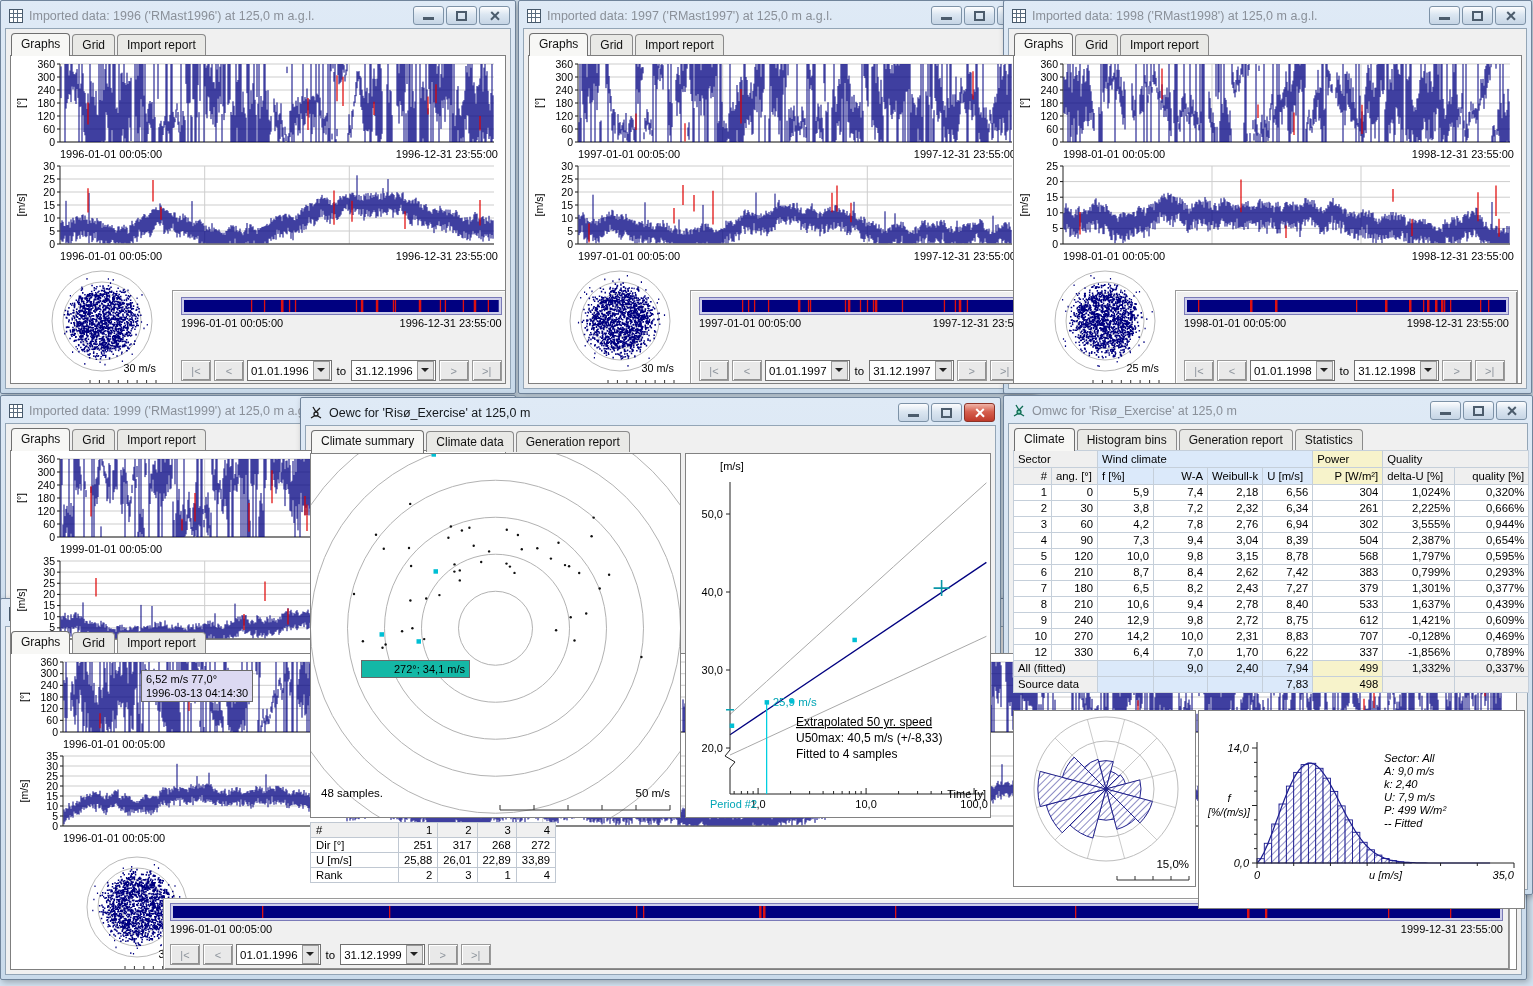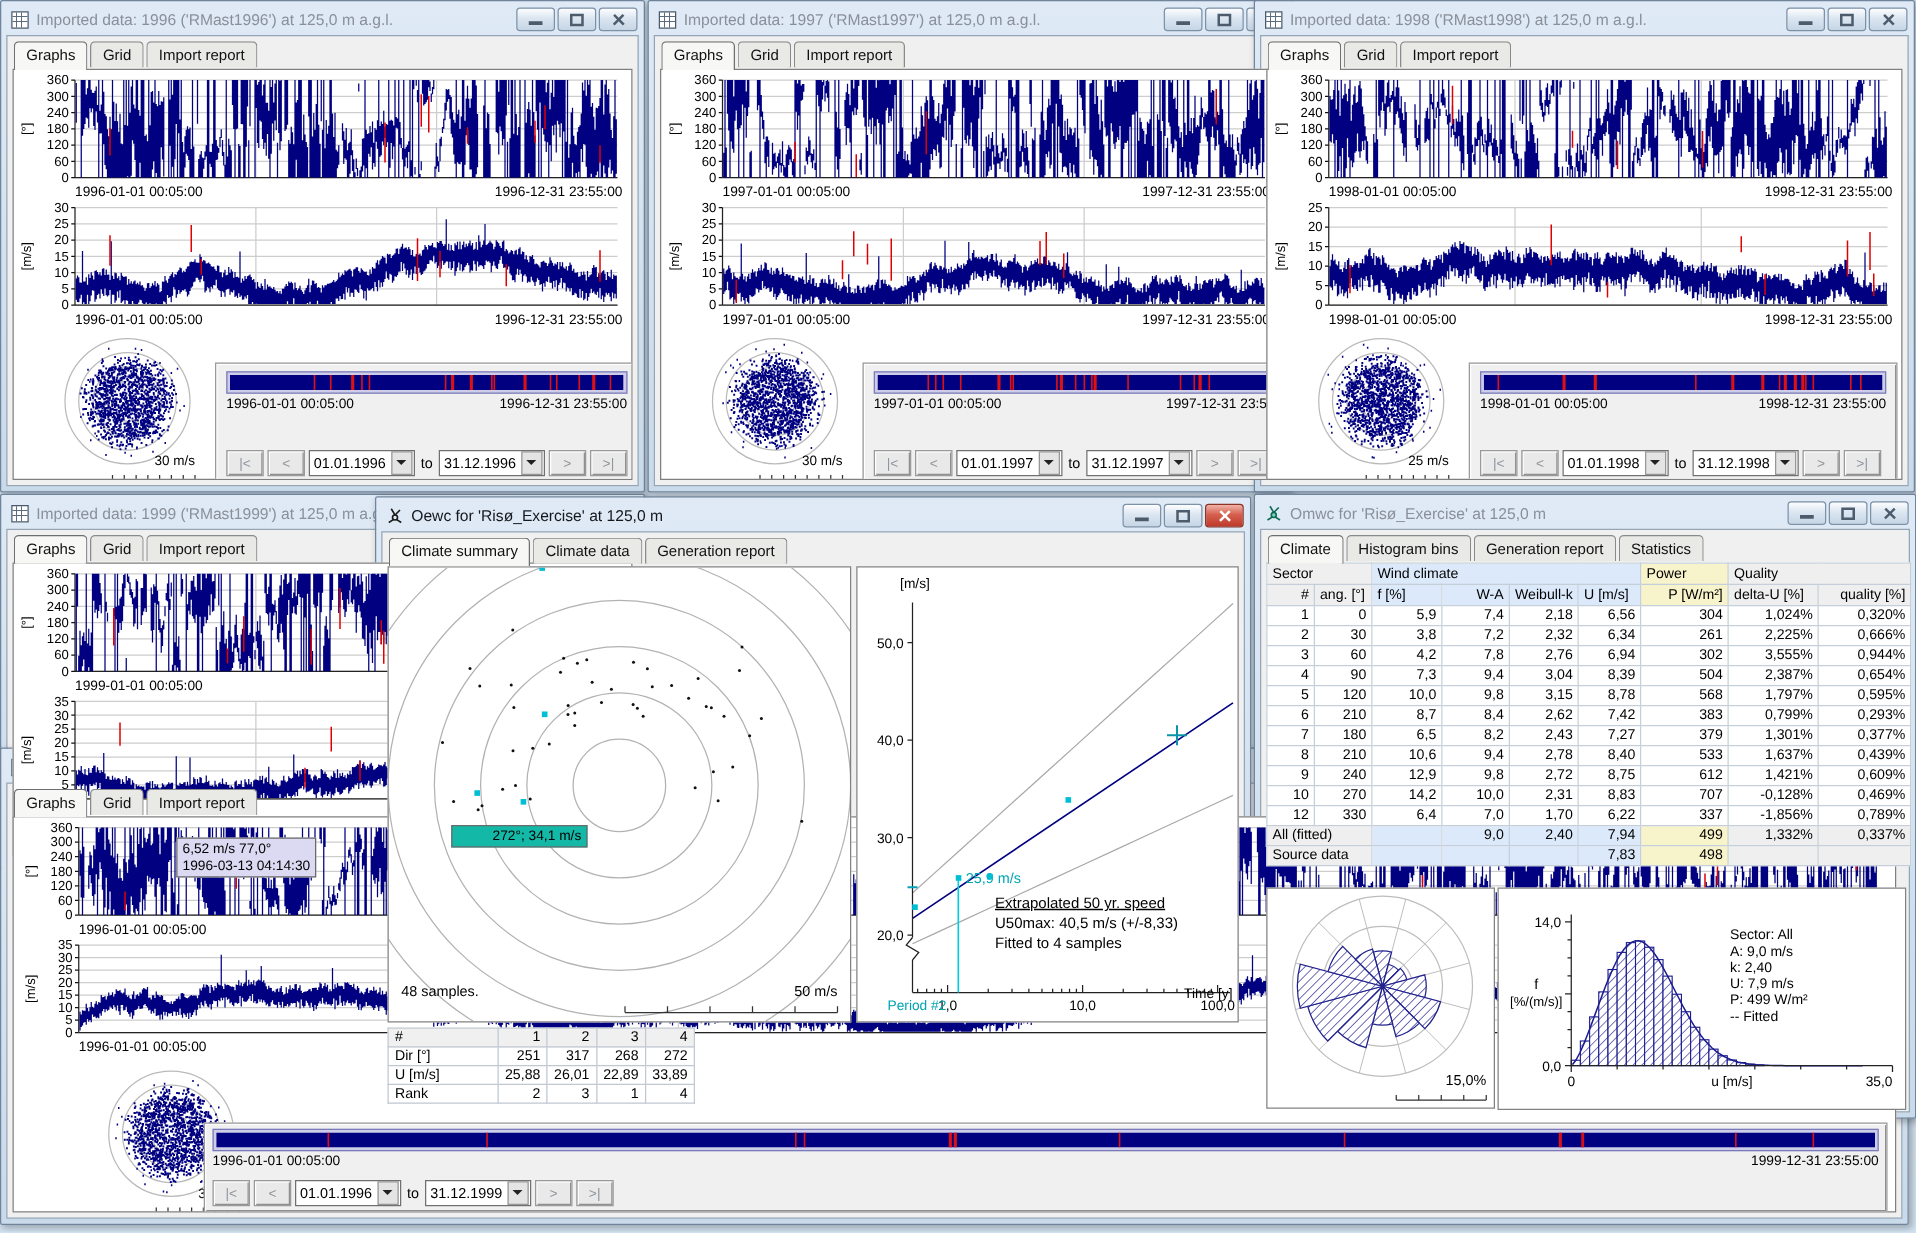--- a/index.html
+++ b/index.html
@@ -13,21 +13,21 @@
   .ttext{flex:1;font-size:12.5px;color:#8a9099;margin-left:6px;white-space:nowrap;overflow:hidden;}
   .win.active .ttext{color:#14181c;}
   .cbtns{display:flex;gap:2px;margin-right:1px;flex:none;}
   .cb{width:29px;height:17px;border:1px solid #7d92a7;border-radius:3px;background:linear-gradient(#fdfdfe,#dbe6f1 45%,#c6d5e5);position:relative;}
   .cb.mn::after{content:"";position:absolute;left:9px;right:9px;bottom:4px;height:3px;background:#4c5c6c;}
   .cb.mx::after{content:"";position:absolute;left:9px;top:4px;width:7px;height:6px;border:2px solid #4c5c6c;}
   .cb.cl::before,.cb.cl::after{content:"";position:absolute;left:50%;top:50%;width:11px;height:2.4px;background:#4c5c6c;transform:translate(-50%,-50%) rotate(45deg);}
   .cb.cl::after{transform:translate(-50%,-50%) rotate(-45deg);}
   .cb.cl.red{background:linear-gradient(#f0b4a8,#d6604f 45%,#bf3a2b);border-color:#8c3328;}
   .cb.cl.red::before,.cb.cl.red::after{background:#fff;}
-  .tabs{position:absolute;left:10px;top:31px;height:23px;display:flex;align-items:center;z-index:3;}
+  .tabs{position:absolute;left:10px;top:31px;height:23px;display:flex;align-items:flex-end;z-index:3;}
   .tab{font-size:12px;padding:3px 9px 3px;border:1px solid #8a8a8a;border-bottom:none;border-radius:4px 4px 0 0;background:#e9e9e6;margin-right:2px;color:#111;white-space:nowrap;}
   .tab.on{background:#f7f7f5;position:relative;top:1px;padding-bottom:5px;border-color:#6f6f6f;}
   .cpanel{position:absolute;left:9px;right:9px;top:54px;bottom:9px;background:#fff;border:1px solid #7f7f7f;padding:4px 3px 2px;box-sizing:border-box;overflow:hidden;z-index:2;}
   svg.ts{display:block;width:100%;height:88px;}
   .xl{display:flex;justify-content:space-between;margin:0 4px 0 46px;height:14px;font-size:11px;color:#000;}
   .brow{display:flex;align-items:stretch;height:124px;}
   svg.polar{width:152px;height:120px;flex:none;margin-top:4px;}
   .tlp{flex:1;margin-left:6px;margin-top:26px;border:1px solid #9a9a9a;box-shadow:inset 1px 1px 0 #ffffff,inset -1px -1px 0 #8f8f8f;background:#f0f0f0;padding:6px 8px;display:flex;flex-direction:column;box-sizing:border-box;}
   .tlbar{border:1px solid #7a7ab8;background:#cdcdea;padding:2px;flex:none;}
   .tlbar svg{display:block;width:100%;height:12px;}
@@ -1025,21 +1025,21 @@
           <path d="M92 78L100.1 108.1A31.2 31.2 0 0 1 83.9 108.1Z" fill="url(#hz1)" stroke="#22228e" stroke-width="1"></path>
           <path d="M92 78L78.8 127.1A50.9 50.9 0 0 1 56.0 114.0Z" fill="url(#hz1)" stroke="#22228e" stroke-width="1"></path>
           <path d="M92 78L48.2 121.8A61.9 61.9 0 0 1 32.2 94.0Z" fill="url(#hz1)" stroke="#22228e" stroke-width="1"></path>
           <path d="M92 78L26.2 95.6A68.2 68.2 0 0 1 26.2 60.4Z" fill="url(#hz1)" stroke="#22228e" stroke-width="1"></path>
           <path d="M92 78L48.4 66.3A45.1 45.1 0 0 1 60.1 46.1Z" fill="url(#hz1)" stroke="#22228e" stroke-width="1"></path>
           <path d="M92 78L70.3 56.3A30.7 30.7 0 0 1 84.0 48.3Z" fill="url(#hz1)" stroke="#22228e" stroke-width="1"></path>
           <text x="175" y="157" font-size="11.5" text-anchor="end" fill="#000" font-family="&quot;Liberation Sans&quot;,sans-serif">15,0%</text>
           <path d="M103 169H175M103.0 169v-4M121.0 169v-4M139.0 169v-4M157.0 169v-4M175.0 169v-4" stroke="#333" fill="none"></path>
         </svg>
   </div>
-  <div class="gpanel" style="left:194px;top:314px;width:327px;height:178px;">
+  <div class="gpanel" style="left:194px;top:314px;width:327px;height:199px;font-style:italic;">
     <svg style="width:100%;height:100%;" viewBox="0 0 325 175">
           <defs>
             <pattern id="hz2" width="5" height="5" patternUnits="userSpaceOnUse" patternTransform="rotate(45)">
               <rect width="5" height="5" fill="#ffffff"></rect>
               <line x1="0" y1="0" x2="0" y2="5" stroke="#2a2a96" stroke-width="1"></line>
             </pattern>
           </defs>
           <rect x="58.0" y="136.7" width="7.34" height="4.3" fill="url(#hz2)" stroke="#1c1c90" stroke-width="0.9"></rect>
           <rect x="65.3" y="121.3" width="7.34" height="19.7" fill="url(#hz2)" stroke="#1c1c90" stroke-width="0.9"></rect>
           <rect x="72.7" y="102.0" width="7.34" height="39.0" fill="url(#hz2)" stroke="#1c1c90" stroke-width="0.9"></rect>

